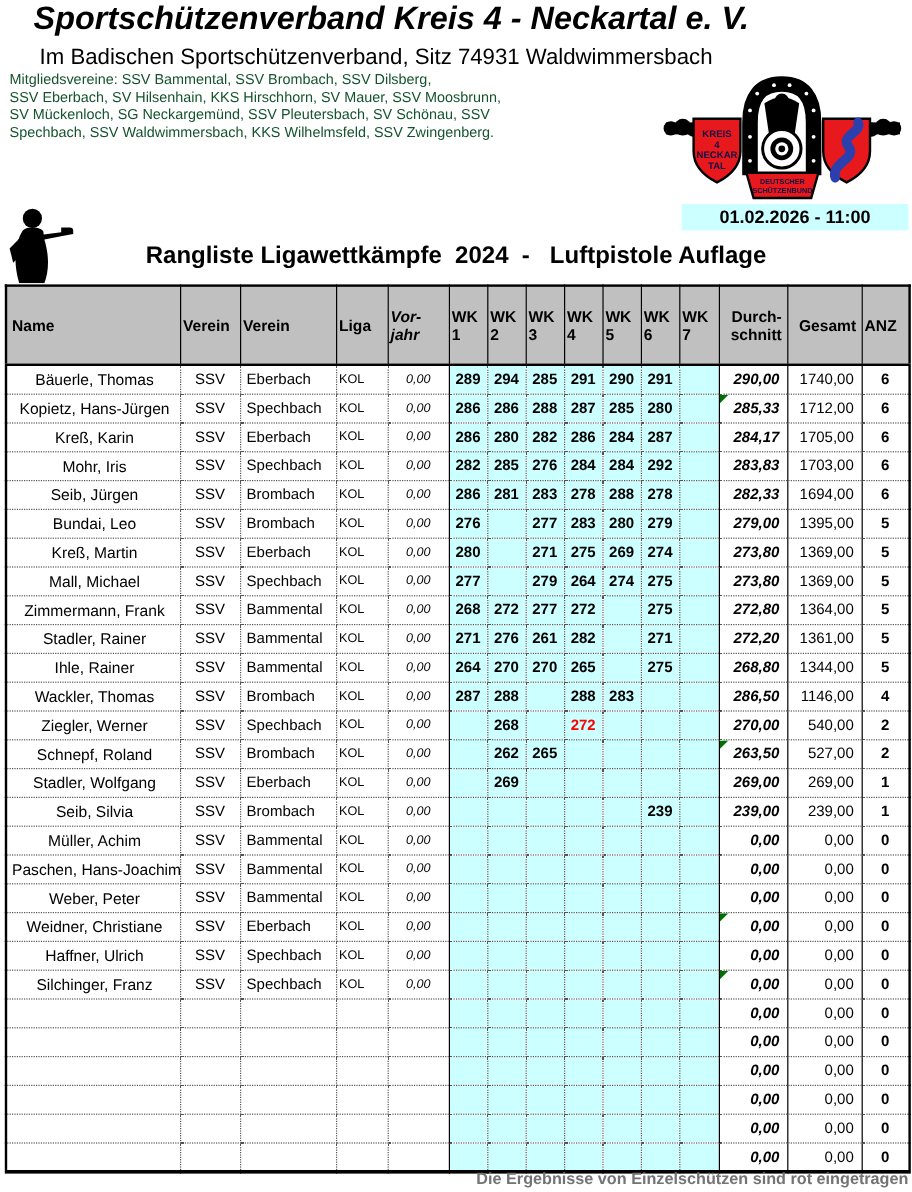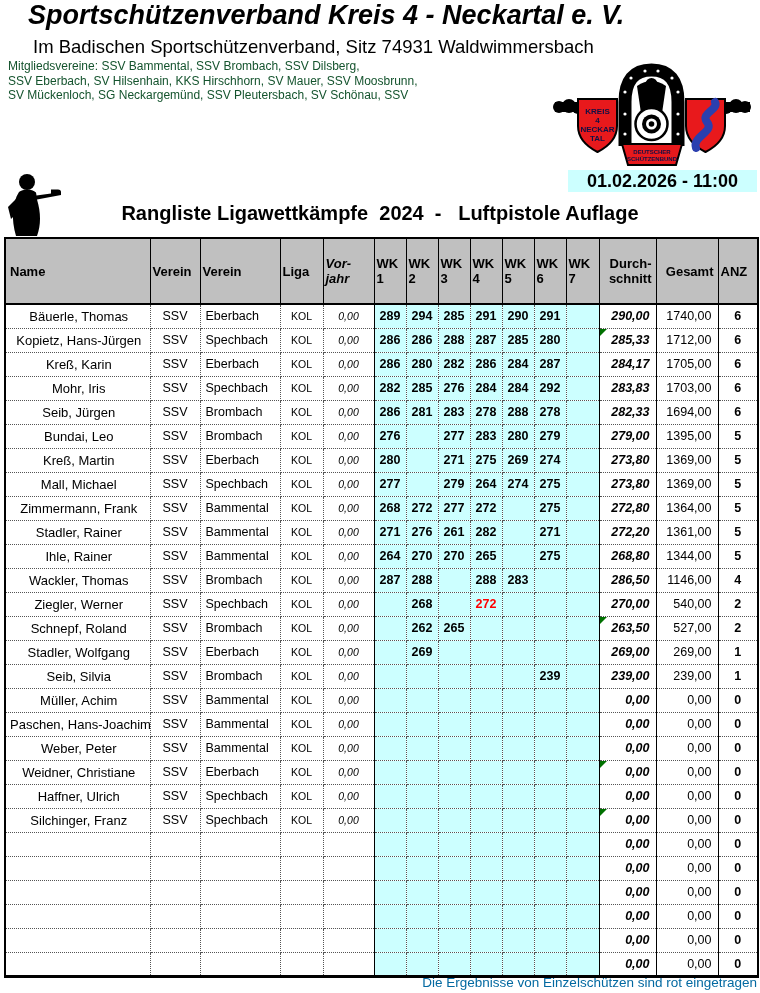--- a/index.html
+++ b/index.html
@@ -8,66 +8,67 @@
 
   .main-title{position:absolute;left:28px;top:0px;margin:0;font-size:27px;
         font-weight:bold;font-style:italic;white-space:nowrap;letter-spacing:0px;}
   .subtitle{position:absolute;left:33px;top:36px;font-size:18.5px;white-space:nowrap;}
   .members{position:absolute;left:8px;top:59px;font-size:12px;line-height:14.7px;
         color:#14532d;white-space:nowrap;}
 
   .logo{position:absolute;left:545px;top:62px;width:215px;height:106px;}
   .datebox{position:absolute;left:568px;top:170px;width:189px;height:22px;
         background:#ccffff;display:flex;align-items:center;justify-content:center;
-        font-size:18px;font-weight:bold;}
+        font-size:15px;font-weight:bold;}
   .shooter{position:absolute;left:6px;top:173px;width:56px;height:63px;}
 
   .list-title{position:absolute;left:0;top:202px;width:760px;text-align:center;
         font-size:20px;font-weight:bold;white-space:pre;}
 
   table.rank{position:absolute;left:4px;top:237px;width:753px;border-collapse:collapse;
         table-layout:fixed;border:2px solid #000;border-bottom:3px solid #000;}
   thead tr{height:66px;border-bottom:2px solid #000;}
   th{background:#c0c0c0;border:1px solid #000;font-size:13px;font-weight:bold;
         text-align:left;vertical-align:middle;white-space:pre-line;padding:0 2px;line-height:15px;}
   th:nth-child(1){text-align:left;padding-left:4px;}
   th:nth-child(5){font-style:italic;}
   th:nth-child(13),th:nth-child(14){text-align:right;padding-right:4px;}
   tbody tr{height:24px;}
   td{border-right:1px dotted #555;border-bottom:1px dotted #555;padding:0 2px;
         vertical-align:middle;font-size:12.5px;white-space:nowrap;overflow:hidden;}
   td:nth-child(1){text-align:center;padding-left:4px;font-size:13px;margin-top:16px;}
   td:nth-child(2){text-align:center;}
   td:nth-child(3){text-align:left;padding-left:5px;}
-  td:nth-child(4){text-align:center;font-size:10.5px;}
+  td:nth-child(4){font-size:10.5px;}
   td:nth-child(5){text-align:center;font-size:10.5px;font-style:italic;border-right:1px solid #000;}
   td:nth-child(n+6):nth-child(-n+12){background:#ccffff;text-align:center;font-weight:bold;}
   td:nth-child(12){border-right:1px solid #000;}
   td:nth-child(13){text-align:right;font-weight:bold;padding-right:6px;border-right:1px solid #000;position:relative;font-style:italic;}
   td:nth-child(14){text-align:right;font-weight:normal;padding-right:6px;border-right:1px solid #000;}
   td:nth-child(15){text-align:center;font-weight:bold;border-right:none;}
   td.red-value{color:#ff0000;}
   td.has-note::before{content:"";position:absolute;left:0;top:0;width:0;height:0;
         border-top:7px solid #007000;border-right:7px solid transparent;}
 
   .footer-note{position:absolute;left:0;top:975px;width:757px;text-align:right;
-        color:#0369a1;font-weight:normal;font-size:13.5px;}
+        color:#737373;font-weight:bold;font-size:13.5px;}
 </style>
 </head>
 <body>
 
 <div class="page">
 
   <h1 class="main-title">Sportschützenverband Kreis 4 - Neckartal e. V.</h1>
   <div class="subtitle">Im Badischen Sportschützenverband, Sitz 74931 Waldwimmersbach</div>
 
   <div class="members">
     <div>Mitgliedsvereine: SSV Bammental, SSV Brombach, SSV Dilsberg,</div>
     <div>SSV Eberbach, SV Hilsenhain, KKS Hirschhorn, SV Mauer, SSV Moosbrunn,</div>
     <div>SV Mückenloch, SG Neckargemünd, SSV Pleutersbach, SV Schönau, SSV</div>
+    <div>Spechbach, SSV Waldwimmersbach, KKS Wilhelmsfeld, SSV Zwingenberg.</div>
   </div>
 
   <svg class="logo" viewBox="0 0 215 106">
 
     <g fill="#000">
       <circle cx="14" cy="45" r="6"></circle>
         <circle cx="24" cy="44" r="7"></circle>
         <circle cx="33" cy="46" r="6"></circle>
       <rect x="10" y="40" width="28" height="10"></rect>
       <circle cx="181" cy="46" r="6"></circle>

